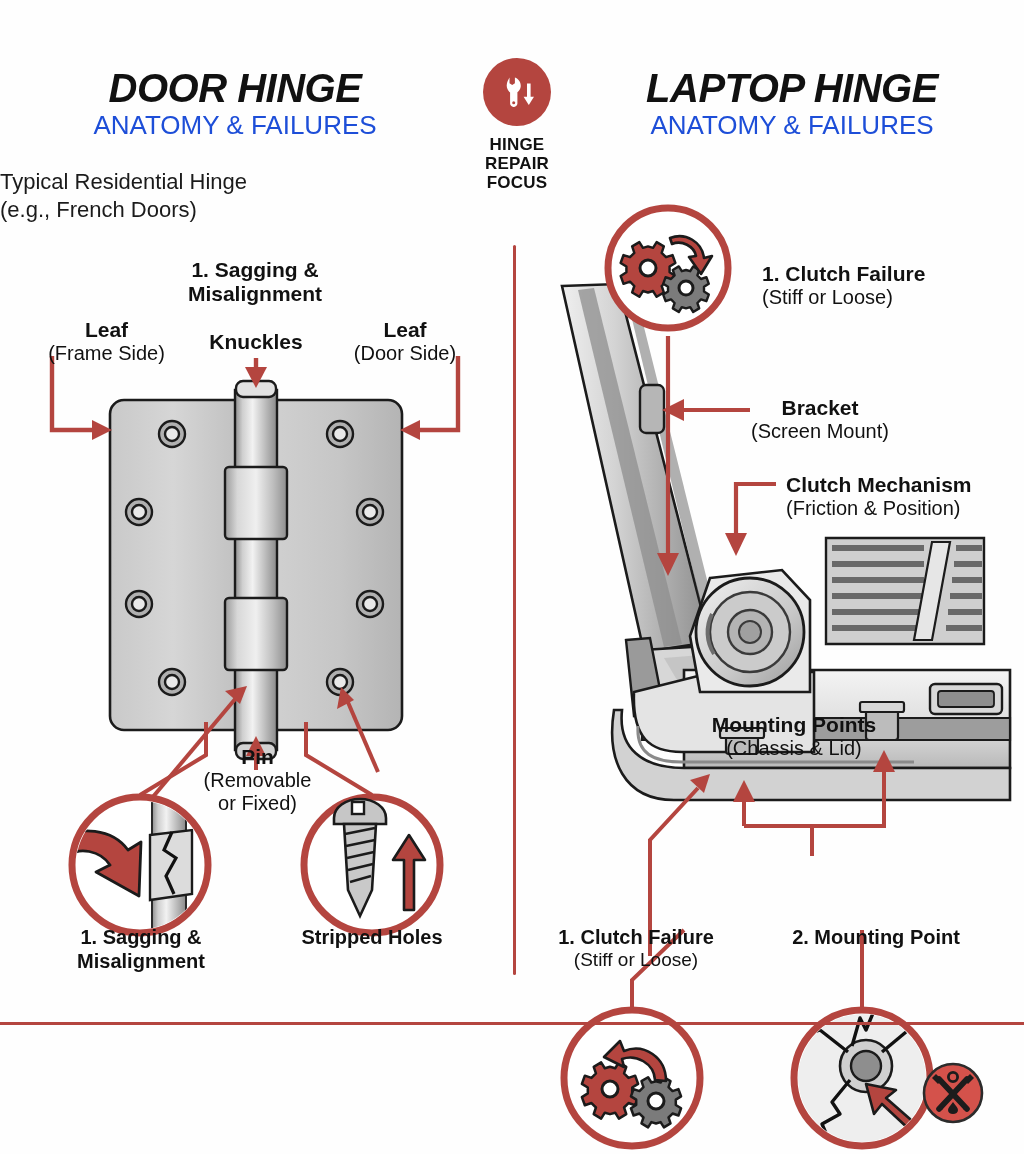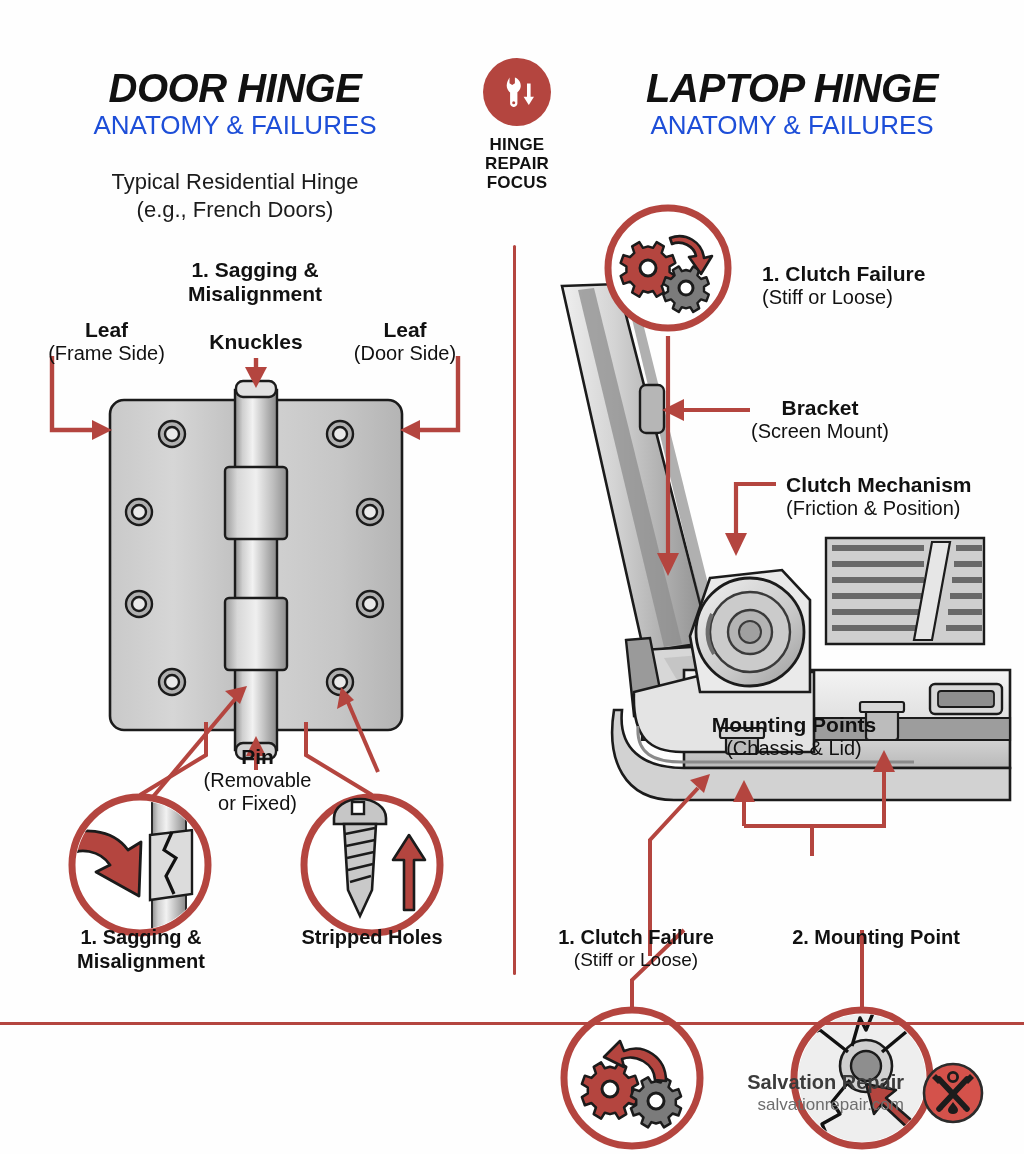--- a/index.html
+++ b/index.html
@@ -15,21 +15,21 @@
   
   .hd-title{
     font-weight:bold;letter-spacing:-0.5px;line-height:1.0;
     font-size:40px;color:#111;text-align:center;white-space:nowrap;font-style:italic;
   }
   .hd-sub{
     font-size:26px;line-height:1.05;color:#1d4ed8;text-align:center;white-space:nowrap;
     font-weight:normal;
   }
   .hd-note{
-    font-size:22px;line-height:1.25;color:#1b1b1b;text-align:center;font-weight:normal;
+    font-size:22px;line-height:1.25;color:#1b1b1b;text-align:left;font-weight:normal;
   }
 
   
   .badge-circle{
     width:68px;height:68px;border-radius:50%;background:#b4453f;
     display:flex;align-items:center;justify-content:center;
   }
   .badge-text{
     font-size:17px;font-weight:bold;line-height:1.12;text-align:center;color:#111;
     letter-spacing:.2px;
@@ -470,24 +470,20 @@
     <span>(Stiff or Loose)</span>
   </div>
   <div class="callout-cap" style="left:768px;top:925px;width:216px;">
     <b>2. Mounting Point</b>
   </div>
 
   <div class="abs hrule" style="left:0;top:1022px;width:1024px;"></div>
 
   <div class="abs" style="left:640px;top:1062px;width:344px;display:flex;align-items:center;justify-content:flex-end;gap:18px;">
     <div>
-      <div class="brand-name">Salvation Repair</div>
-      <div class="brand-url">salvationrepair.com</div>
-    </div>
-    <div>
       <svg width="62" height="62" viewBox="0 0 62 62">
         <circle cx="31" cy="31" r="29" fill="#d4524b" stroke="#2b2b2b" stroke-width="2.6"></circle>
         <g stroke="#1c1c1c" stroke-width="5.6" stroke-linecap="round" fill="none">
           <path d="M17 17 L45 47"></path>
           <path d="M45 17 L17 47"></path>
         </g>
         <g fill="#1c1c1c">
           <path d="M14 12 L20 18 L16 22 L10 16 Z"></path>
           <path d="M48 12 L42 18 L46 22 L52 16 Z"></path>
         </g>

